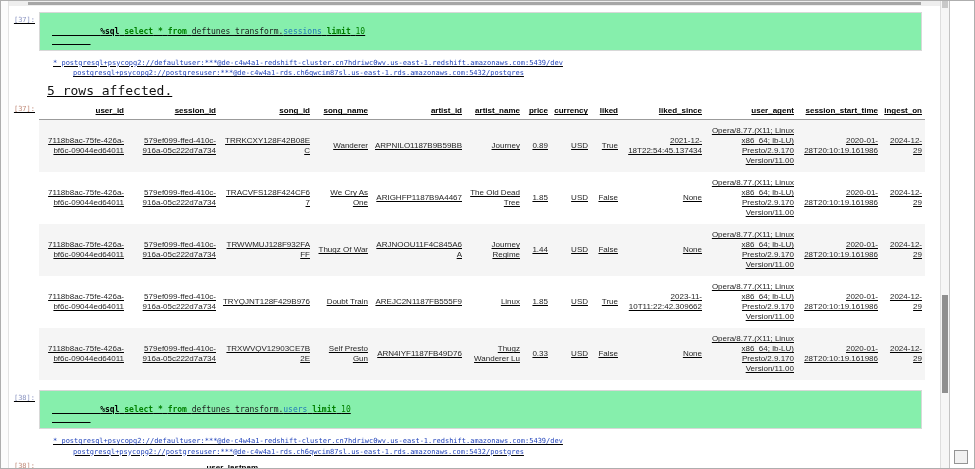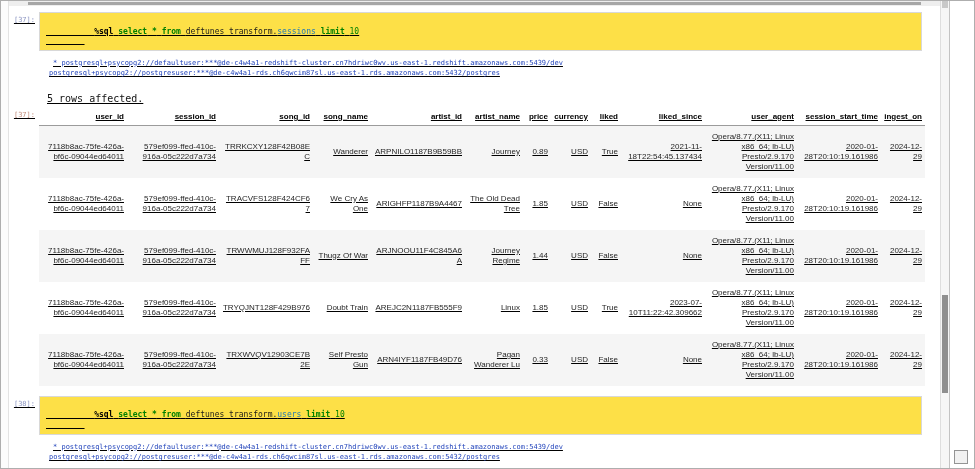--- a/index.html
+++ b/index.html
@@ -22,35 +22,35 @@
   .hscroll { position:absolute; left:8px; right:34px; top:0; height:5px; background:#eeeeee; }
   .hscroll-thumb { position:absolute; top:1px; bottom:1px; left:2%; width:96%; background:#a6a6a6; }
 
   
   .notebook { position:absolute; left:8px; right:34px; top:5px; bottom:0; padding-top:6px; overflow:hidden; }
   .cell-row { display:flex; align-items:flex-start;text-decoration:underline; }
   .prompt { flex:0 0 30px; width:30px; text-align:right; padding-right:4px; padding-top:4px;
             font-family:"DejaVu Sans Mono","Liberation Mono",monospace; font-size:7px; white-space:nowrap; }
   .prompt.in { color:#8a93c0; }
   .prompt.out { color:#c08a78; }
-  .input-area { flex:1; background:#fde047; border:1px solid #d8d8d8; padding:4px 6px; margin-right:18px;
+  .input-area { flex:1; background:#86efac; border:1px solid #d8d8d8; padding:4px 12px; margin-right:18px;
                 font-family:"DejaVu Sans Mono","Liberation Mono",monospace; font-size:8px; line-height:1.2;
                 white-space:pre-wrap; cursor:text; }
   .tok-magic { color:#000; font-weight:bold; }
   .tok-kw  { color:#008000; font-weight:bold; }
   .tok-op  { color:#008000; font-weight:bold; }
   .tok-name{ color:#1a1a1a; }
   .tok-table{ color:#2079b8; }
   .tok-num { color:#008000; }
 
   .stdout { flex:1; padding:5px 0 1px 8px;
             font-family:"DejaVu Sans Mono","Liberation Mono",monospace; font-size:7px; line-height:1.5; }
   .conn { color:#2244bb; margin-left:6px; white-space:nowrap; overflow:hidden; }
-  .conn.second { margin-left:2px; }
-  .rows-affected { color:#111; font-size:10px; margin-top:12px; }
+  .conn.second { margin-left:26px; }
+  .rows-affected { color:#111; font-size:13px; margin-top:2px; }
 
   .output-table { flex:1; min-width:0; }
   table.result { border-collapse:collapse; table-layout:fixed; margin:2px 0 6px 0;
                  font-size:8px; color:#262626; }
   table.result th { font-weight:bold; text-align:right; padding:3px 3px 4px 3px;
                     border-bottom:1px solid #9b9b9b; vertical-align:bottom; color:#000;
                     overflow-wrap:break-word; }
   table.result td { text-align:right; padding:6px 3px; vertical-align:middle;
                     overflow-wrap:break-word; line-height:1.25; }
   table.result tbody tr:nth-child(odd) { background:#f5f5f5; }
@@ -126,21 +126,21 @@
                 <tr>
                   <td>7118b8ac-75fe-426a-bf6c-09044ed64011</td>
                   <td>579ef099-ffed-410c-916a-05c222d7a734</td>
                   <td>TRRKCXY128F42B08EC</td>
                   <td>Wanderer</td>
                   <td>ARPNILO1187B9B59BB</td>
                   <td>Journey</td>
                   <td>0.89</td>
                   <td>USD</td>
                   <td>True</td>
-                  <td>2021-11-18T22:54:45.137434</td>
+                  <td>2021-12-18T22:54:45.137434</td>
                   <td>Opera/8.77.(X11; Linux x86_64; lb-LU) Presto/2.9.170 Version/11.00</td>
                   <td>2020-01-28T20:10:19.161986</td>
                   <td>2024-12-29</td>
                 </tr>
                 <tr>
                   <td>7118b8ac-75fe-426a-bf6c-09044ed64011</td>
                   <td>579ef099-ffed-410c-916a-05c222d7a734</td>
                   <td>TRACVFS128F424CF67</td>
                   <td>We Cry As One</td>
                   <td>ARIGHFP1187B9A4467</td>
@@ -171,32 +171,32 @@
                 <tr>
                   <td>7118b8ac-75fe-426a-bf6c-09044ed64011</td>
                   <td>579ef099-ffed-410c-916a-05c222d7a734</td>
                   <td>TRYQJNT128F429B976</td>
                   <td>Doubt Train</td>
                   <td>AREJC2N1187FB555F9</td>
                   <td>Linux</td>
                   <td>1.85</td>
                   <td>USD</td>
                   <td>True</td>
-                  <td>2023-07-10T11:22:42.309662</td>
+                  <td>2023-11-10T11:22:42.309662</td>
                   <td>Opera/8.77.(X11; Linux x86_64; lb-LU) Presto/2.9.170 Version/11.00</td>
                   <td>2020-01-28T20:10:19.161986</td>
                   <td>2024-12-29</td>
                 </tr>
                 <tr>
                   <td>7118b8ac-75fe-426a-bf6c-09044ed64011</td>
                   <td>579ef099-ffed-410c-916a-05c222d7a734</td>
                   <td>TRXWVQV12903CE7B2E</td>
                   <td>Self Presto Gun</td>
                   <td>ARN4IYF1187FB49D76</td>
-                  <td>Pagan Wanderer Lu</td>
+                  <td>Thugz Wanderer Lu</td>
                   <td>0.33</td>
                   <td>USD</td>
                   <td>False</td>
                   <td>None</td>
                   <td>Opera/8.77.(X11; Linux x86_64; lb-LU) Presto/2.9.170 Version/11.00</td>
                   <td>2020-01-28T20:10:19.161986</td>
                   <td>2024-12-29</td>
                 </tr>
               </tbody>
           </table>

